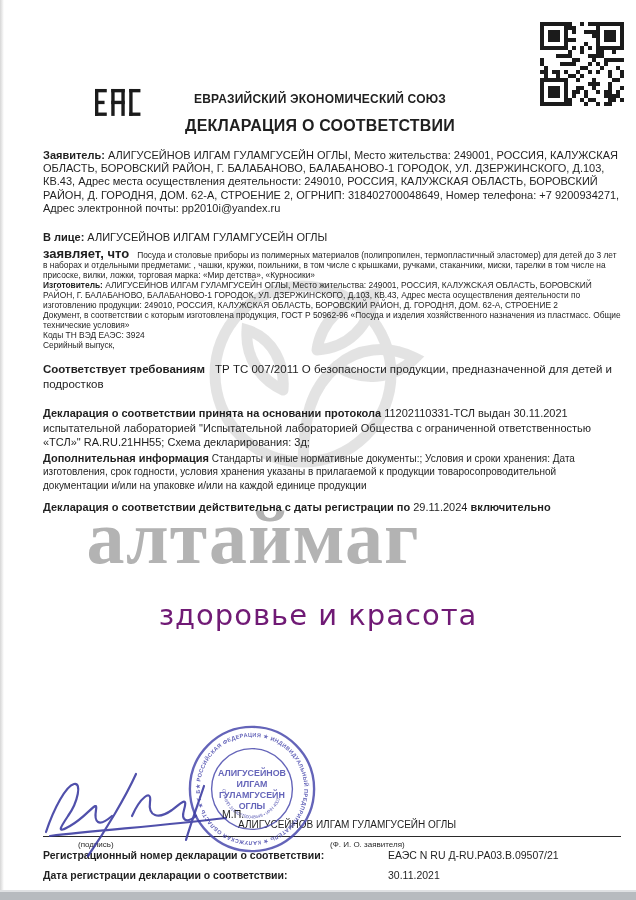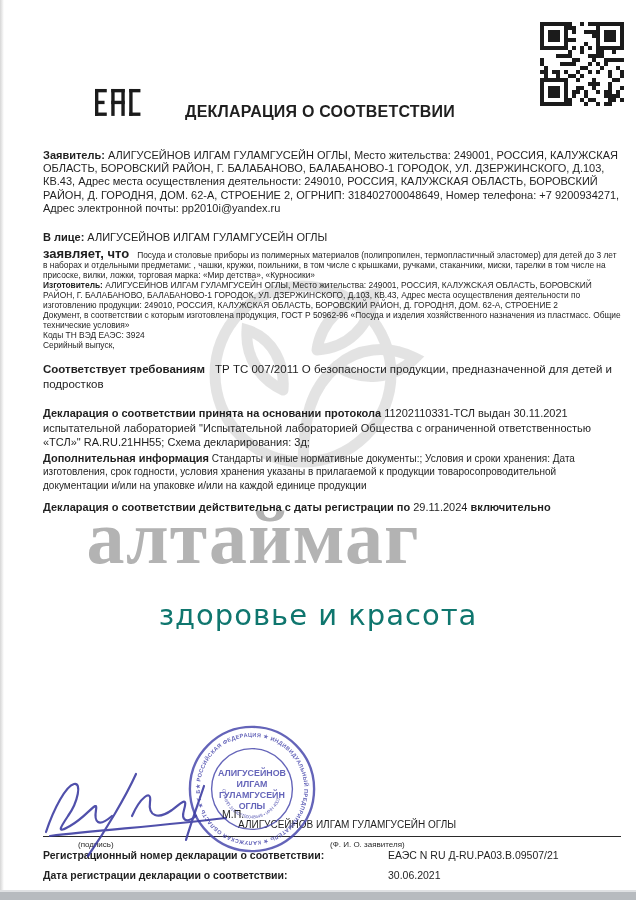--- a/index.html
+++ b/index.html
@@ -19,21 +19,21 @@
   .sm{font-size:8.4px;line-height:10px;}
   .declare-lead{font-size:13px;font-weight:bold;margin-right:8px;}
   .lead{font-weight:bold;}
   .lead-sp{font-weight:bold;margin-right:10px;margin-top:12px;}
   .cmp{font-size:11.5px;line-height:15px;}
   .flower-wm{position:absolute;left:185px;top:268px;z-index:1;opacity:.5;}
   .wm-brand{position:absolute;left:0;top:494px;width:506px;text-align:center;z-index:1;
         font-family:Liberation Serif, serif;font-weight:bold;font-size:76px;
         color:#a6a6a6;opacity:.85;letter-spacing:1px;}
   .wm-tag{position:absolute;left:0;top:598px;width:636px;text-align:center;z-index:1;
-        font-family:"DejaVu Sans",sans-serif;font-size:29px;color:#0f766e;letter-spacing:1px;}
+        font-family:"DejaVu Sans",sans-serif;font-size:29px;color:#701a75;letter-spacing:1px;}
   .stamp{position:absolute;left:183px;top:720px;z-index:5;opacity:.85;}
   .signature{position:absolute;left:40px;top:768px;z-index:6;opacity:.9;}
   .mp{position:absolute;left:222px;top:808px;font-size:10.5px;font-weight:normal;z-index:6;}
   .signer-name{position:absolute;left:238px;top:819px;font-size:10px;z-index:4;}
   .sig-line{position:absolute;left:43px;top:836px;width:578px;border-top:1.4px solid #2a2a2a;z-index:3;}
   .cap{position:absolute;font-size:8px;color:#2a2a2a;z-index:3;}
   .cap-sign{left:78px;top:840px;}
   .cap-name{left:330px;top:840px;}
   .reg-row{position:absolute;left:43px;width:580px;font-size:10.5px;z-index:2;}
   .reg-val{position:absolute;left:345px;top:0;font-weight:normal;}
@@ -267,20 +267,21 @@
       <rect x="20" y="80" width="4" height="4" fill="#1b1b1b"></rect>
       <rect x="24" y="80" width="4" height="4" fill="#1b1b1b"></rect>
       <rect x="28" y="80" width="4" height="4" fill="#1b1b1b"></rect>
       <rect x="44" y="80" width="4" height="4" fill="#1b1b1b"></rect>
       <rect x="56" y="80" width="4" height="4" fill="#1b1b1b"></rect>
       <rect x="64" y="80" width="4" height="4" fill="#1b1b1b"></rect>
       <rect x="68" y="80" width="4" height="4" fill="#1b1b1b"></rect>
     </svg>
 
   <div class="titles">
+    <div class="t1">ЕВРАЗИЙСКИЙ ЭКОНОМИЧЕСКИЙ СОЮЗ</div>
     <div class="t2">ДЕКЛАРАЦИЯ О СООТВЕТСТВИИ</div>
   </div>
 
   <svg class="flower-wm" width="270" height="212" viewBox="0 0 270 212">
     <g fill="none" stroke="#c9c9c9" stroke-width="11" stroke-linecap="round">
       <circle cx="118" cy="106" r="88"></circle>
       <path d="M 118,192 C 120,150 124,122 152,98"></path>
       <path d="M 152,98 C 172,80 202,76 230,90 C 208,112 176,114 152,98"></path>
       <path d="M 132,82 C 136,54 158,32 190,26 C 184,60 162,80 132,82"></path>
       <path d="M 98,122 C 76,112 60,90 62,62 C 88,70 100,96 98,122"></path>
@@ -346,17 +347,17 @@
   <div class="sig-line"></div>
   <div class="cap cap-sign">(подпись)</div>
   <div class="cap cap-name">(Ф. И. О. заявителя)</div>
 
   <div class="reg-row rr1">
     <span class="b">Регистрационный номер декларации о соответствии:</span>
     <span class="reg-val">ЕАЭС N RU Д-RU.РА03.В.09507/21</span>
   </div>
   <div class="reg-row rr2">
     <span class="b">Дата регистрации декларации о соответствии:</span>
-    <span class="reg-val">30.06.2021</span>
+    <span class="reg-val">30.11.2021</span>
   </div>
 
   <div class="edge-bottom"></div>
 </div>
 
 </body></html>

